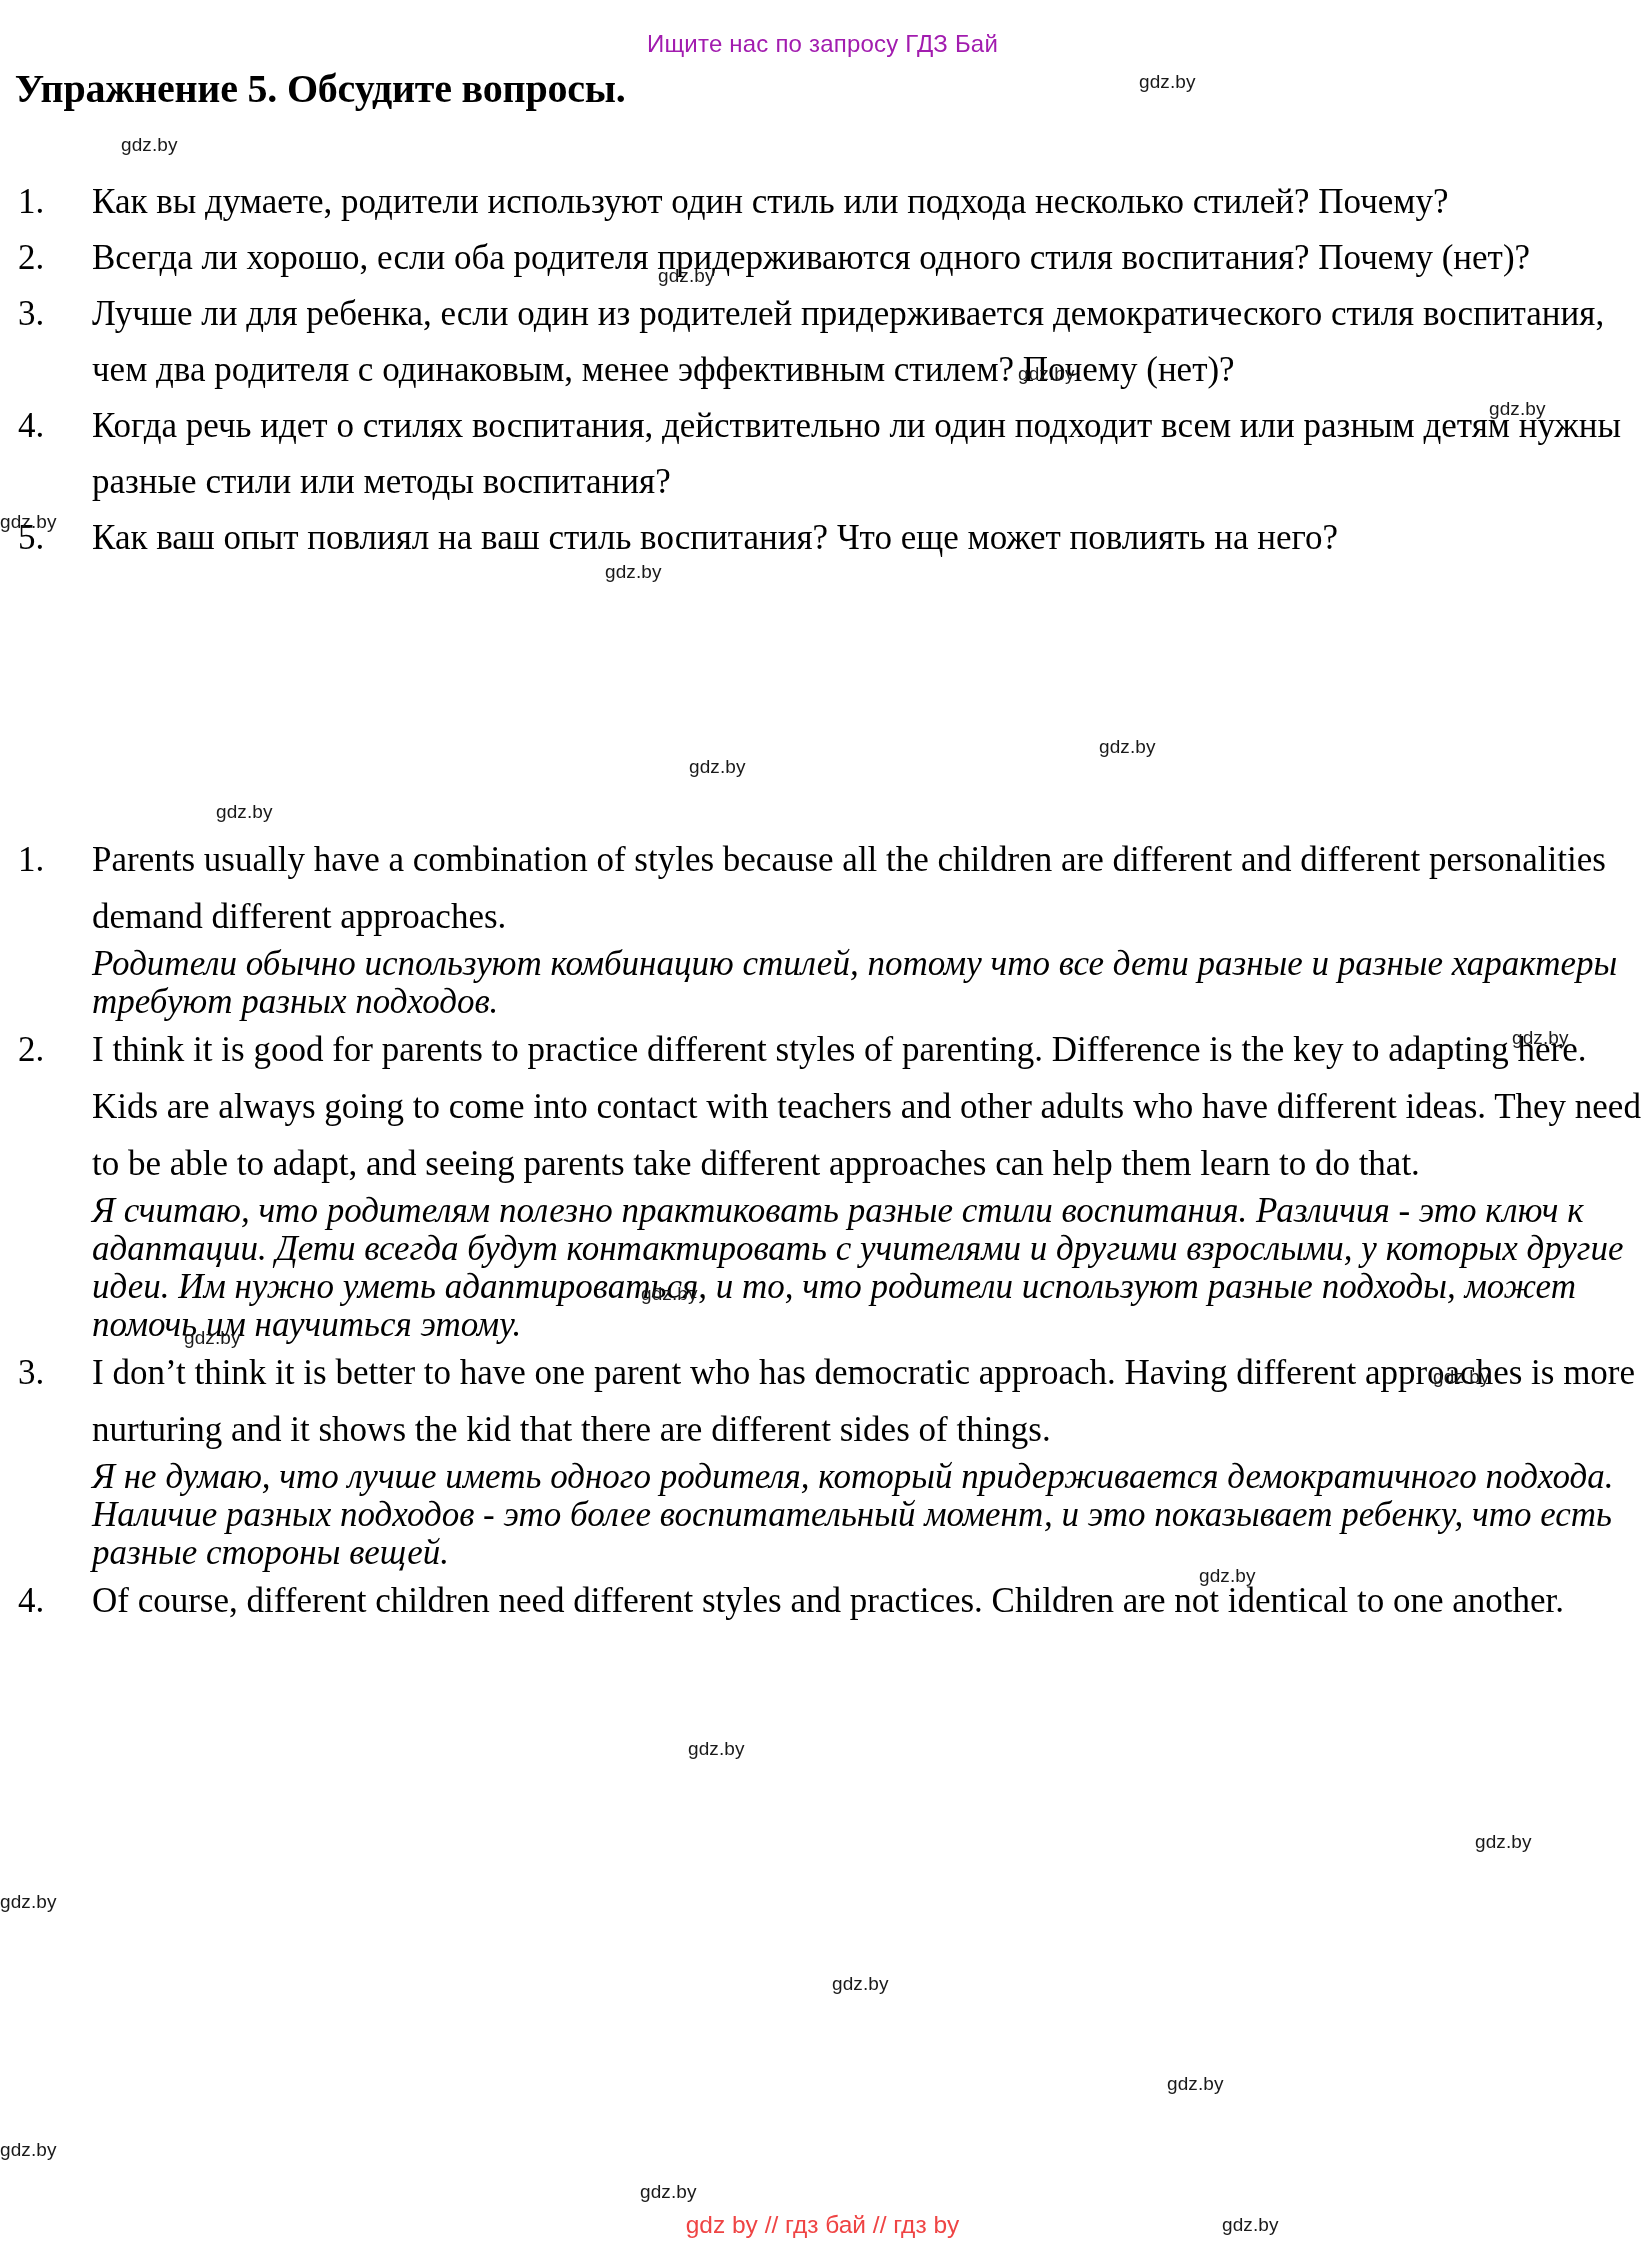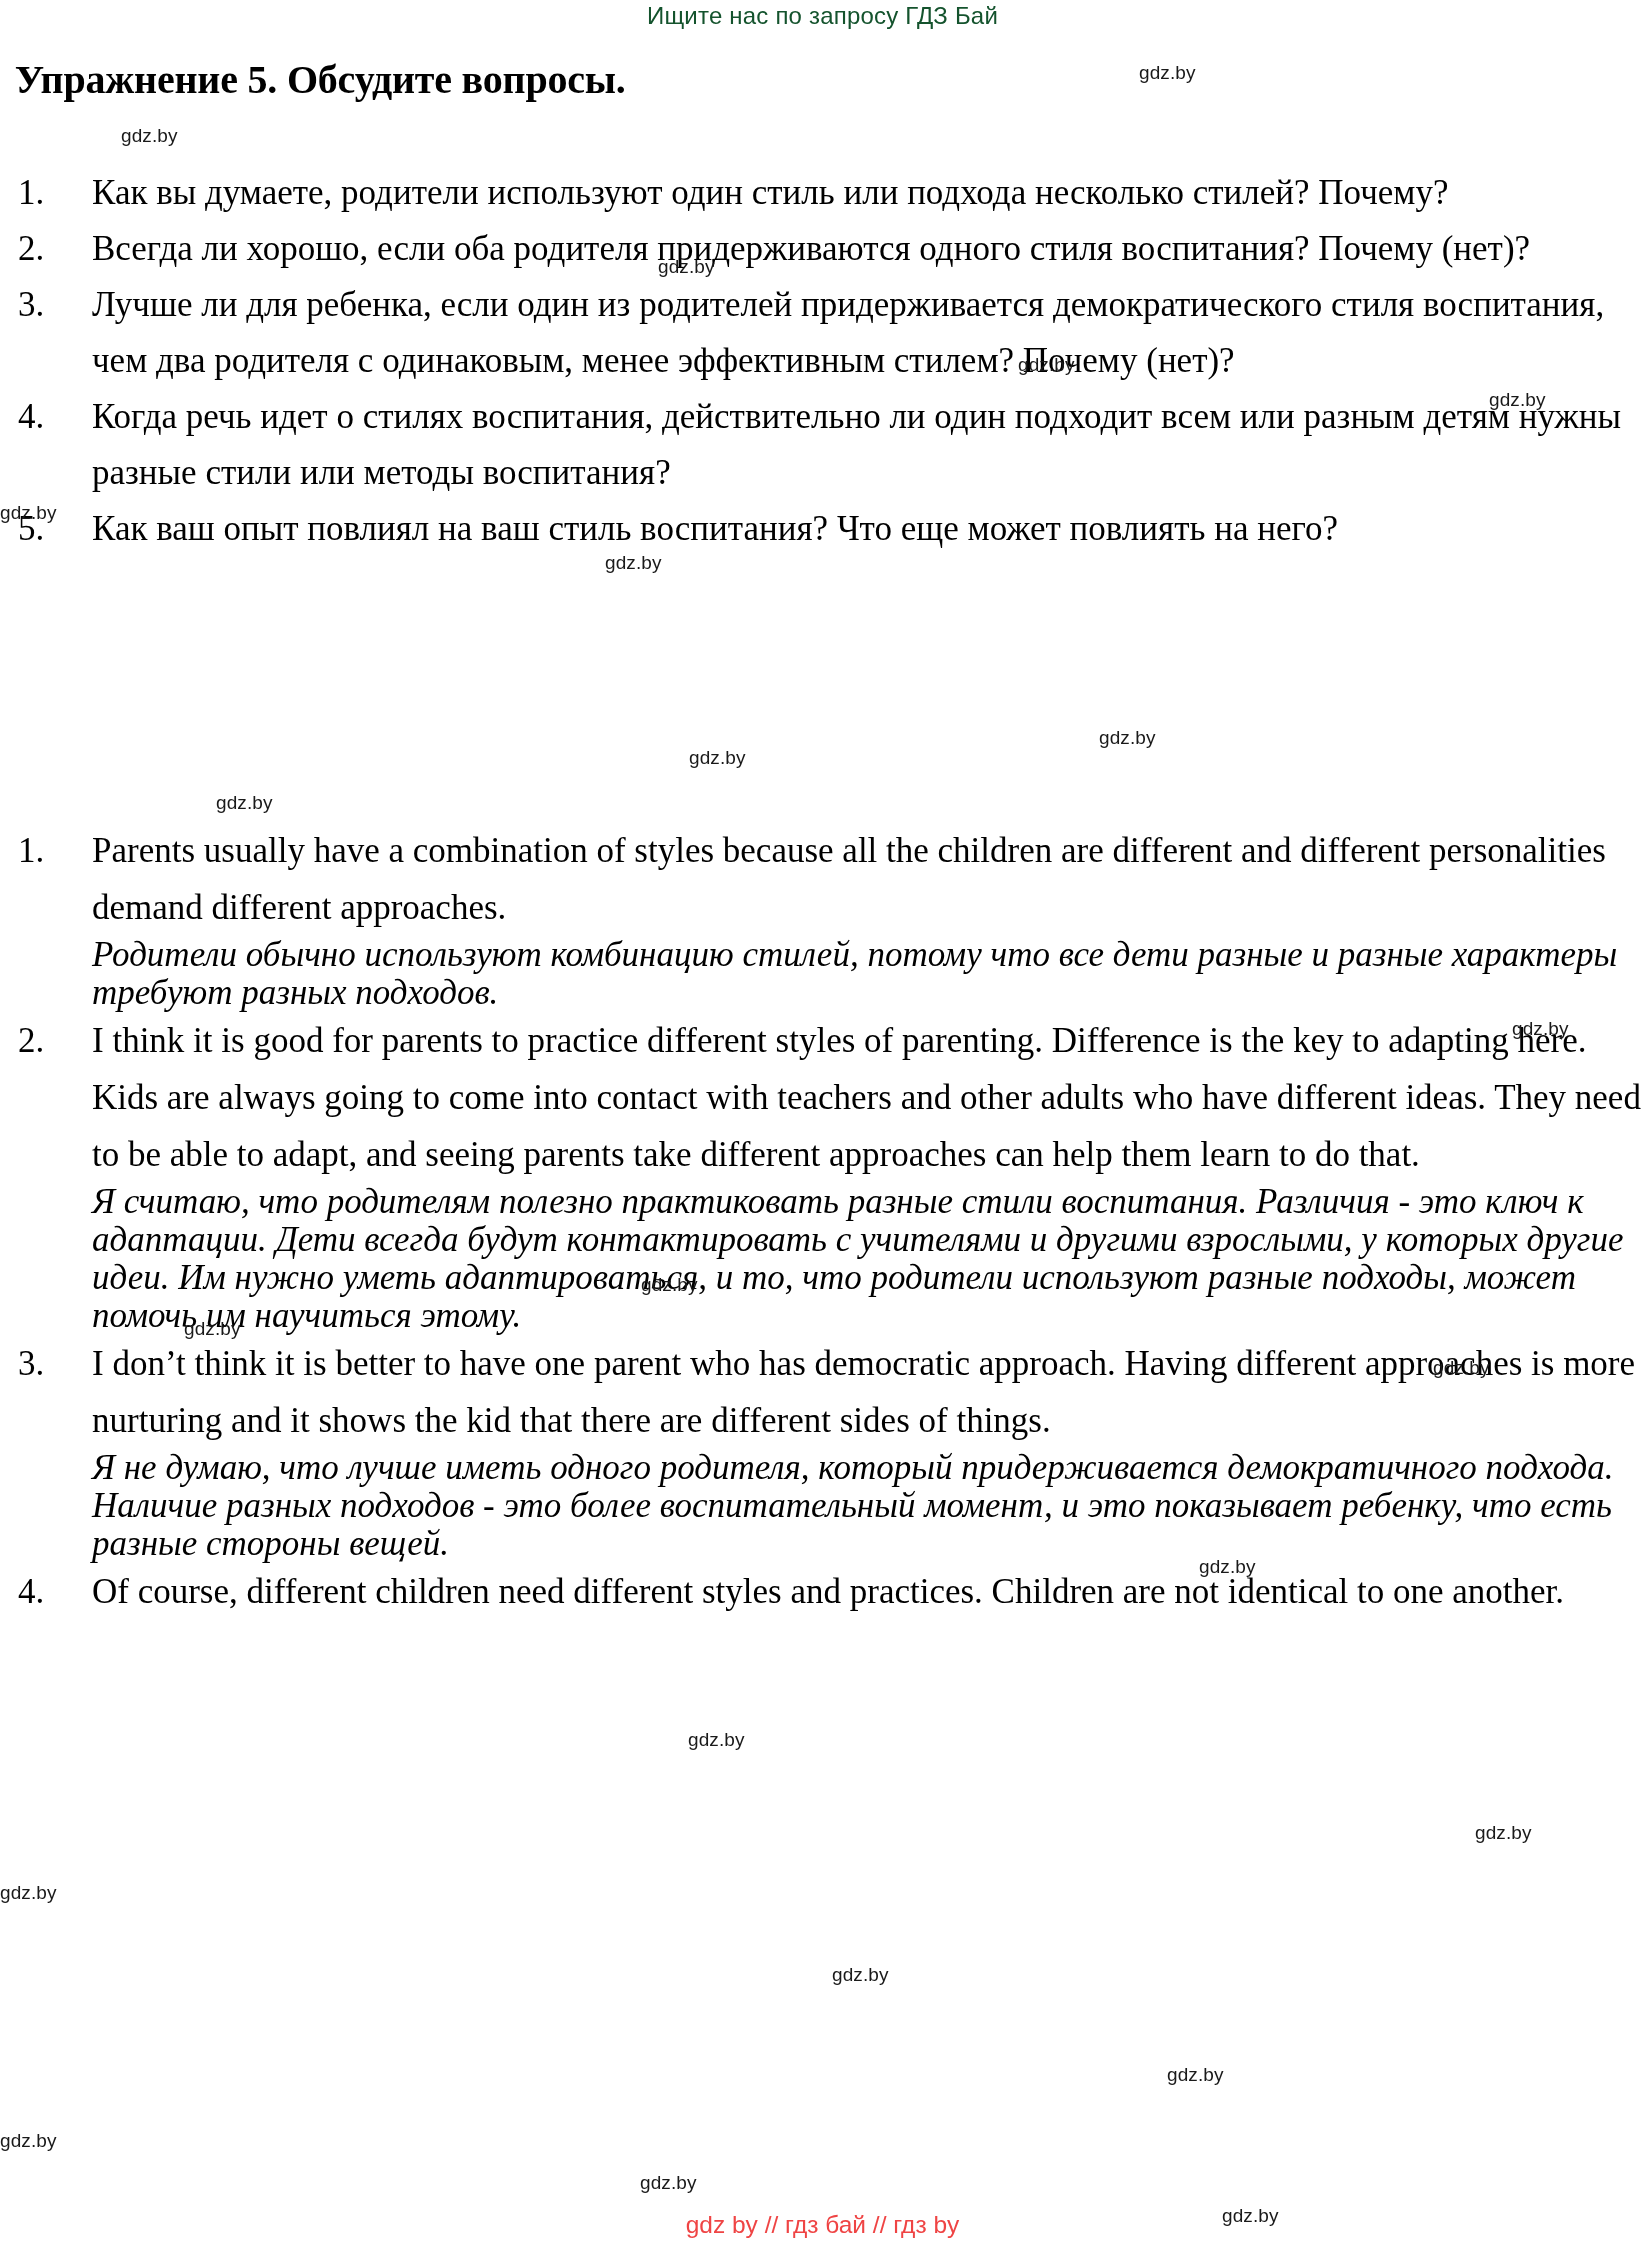--- a/index.html
+++ b/index.html
@@ -28,21 +28,21 @@
     font-weight: 500;
     color: #22c022;
     letter-spacing: 0.2px;
     white-space: nowrap;
   }
 
   
   #page {
     position: absolute;
     left: 0;
-    top: 5px;
+    top: 14px;
     width: 1645px;
     height: 1616px;
     border-radius: 16px;
   }
 
   #exercise-title {
     position: absolute;
     left: 14.7px;
     top: 51px;
     font-size: 40px;
@@ -123,21 +123,21 @@
     text-align: center;
     font-family: "Liberation Sans", sans-serif;
     font-size: 24.5px;
     color: #5b0f8f;
     white-space: nowrap;
   }
 </style>
 </head>
 <body>
 
-<div id="promo-line" style="color: #14532d;">Ищите нас по запросу ГДЗ Бай</div>
+<div id="promo-line" style="color: #a21caf; margin-top: 28px;">Ищите нас по запросу ГДЗ Бай</div>
 
 <div id="page">
 
   <div id="exercise-title">Упражнение 5. Обсудите вопросы.</div>
 
   <div class="qlist" id="questions">
     <div class="qitem">
       <span class="qnum">1.</span>
       <span class="qbody">Как вы думаете, родители используют один стиль или подхода несколько стилей? Почему?</span>
     </div>

